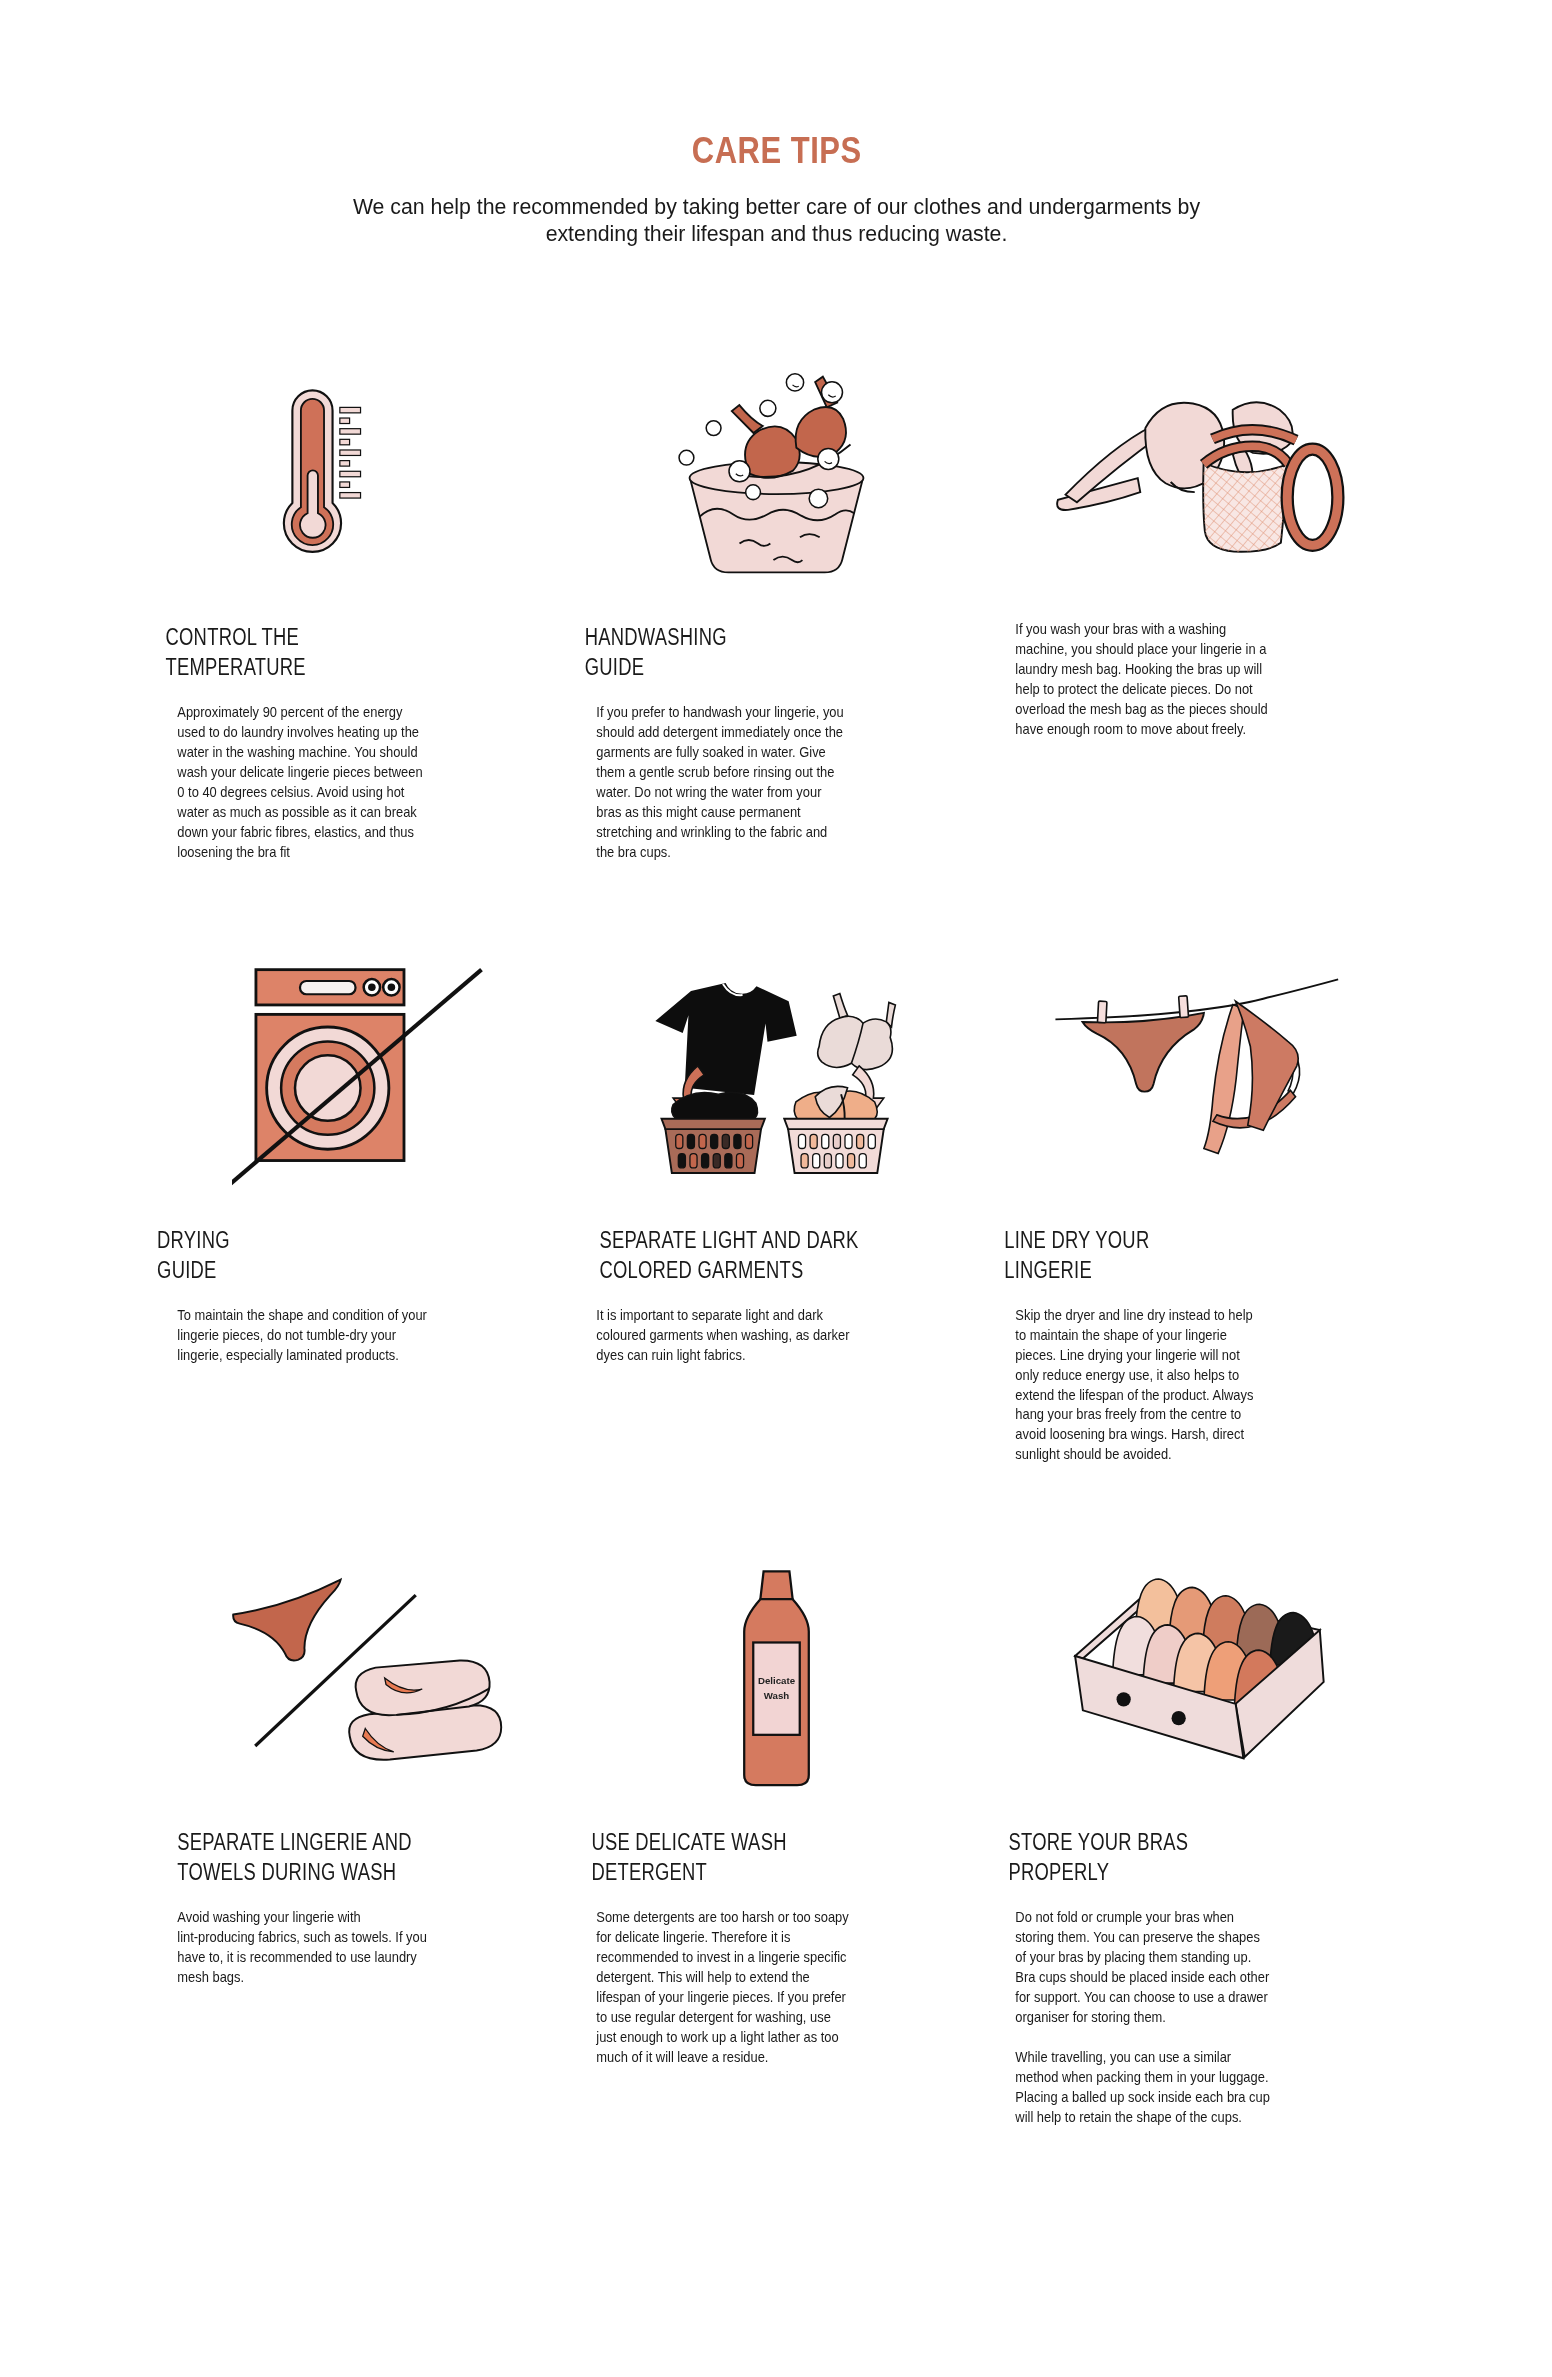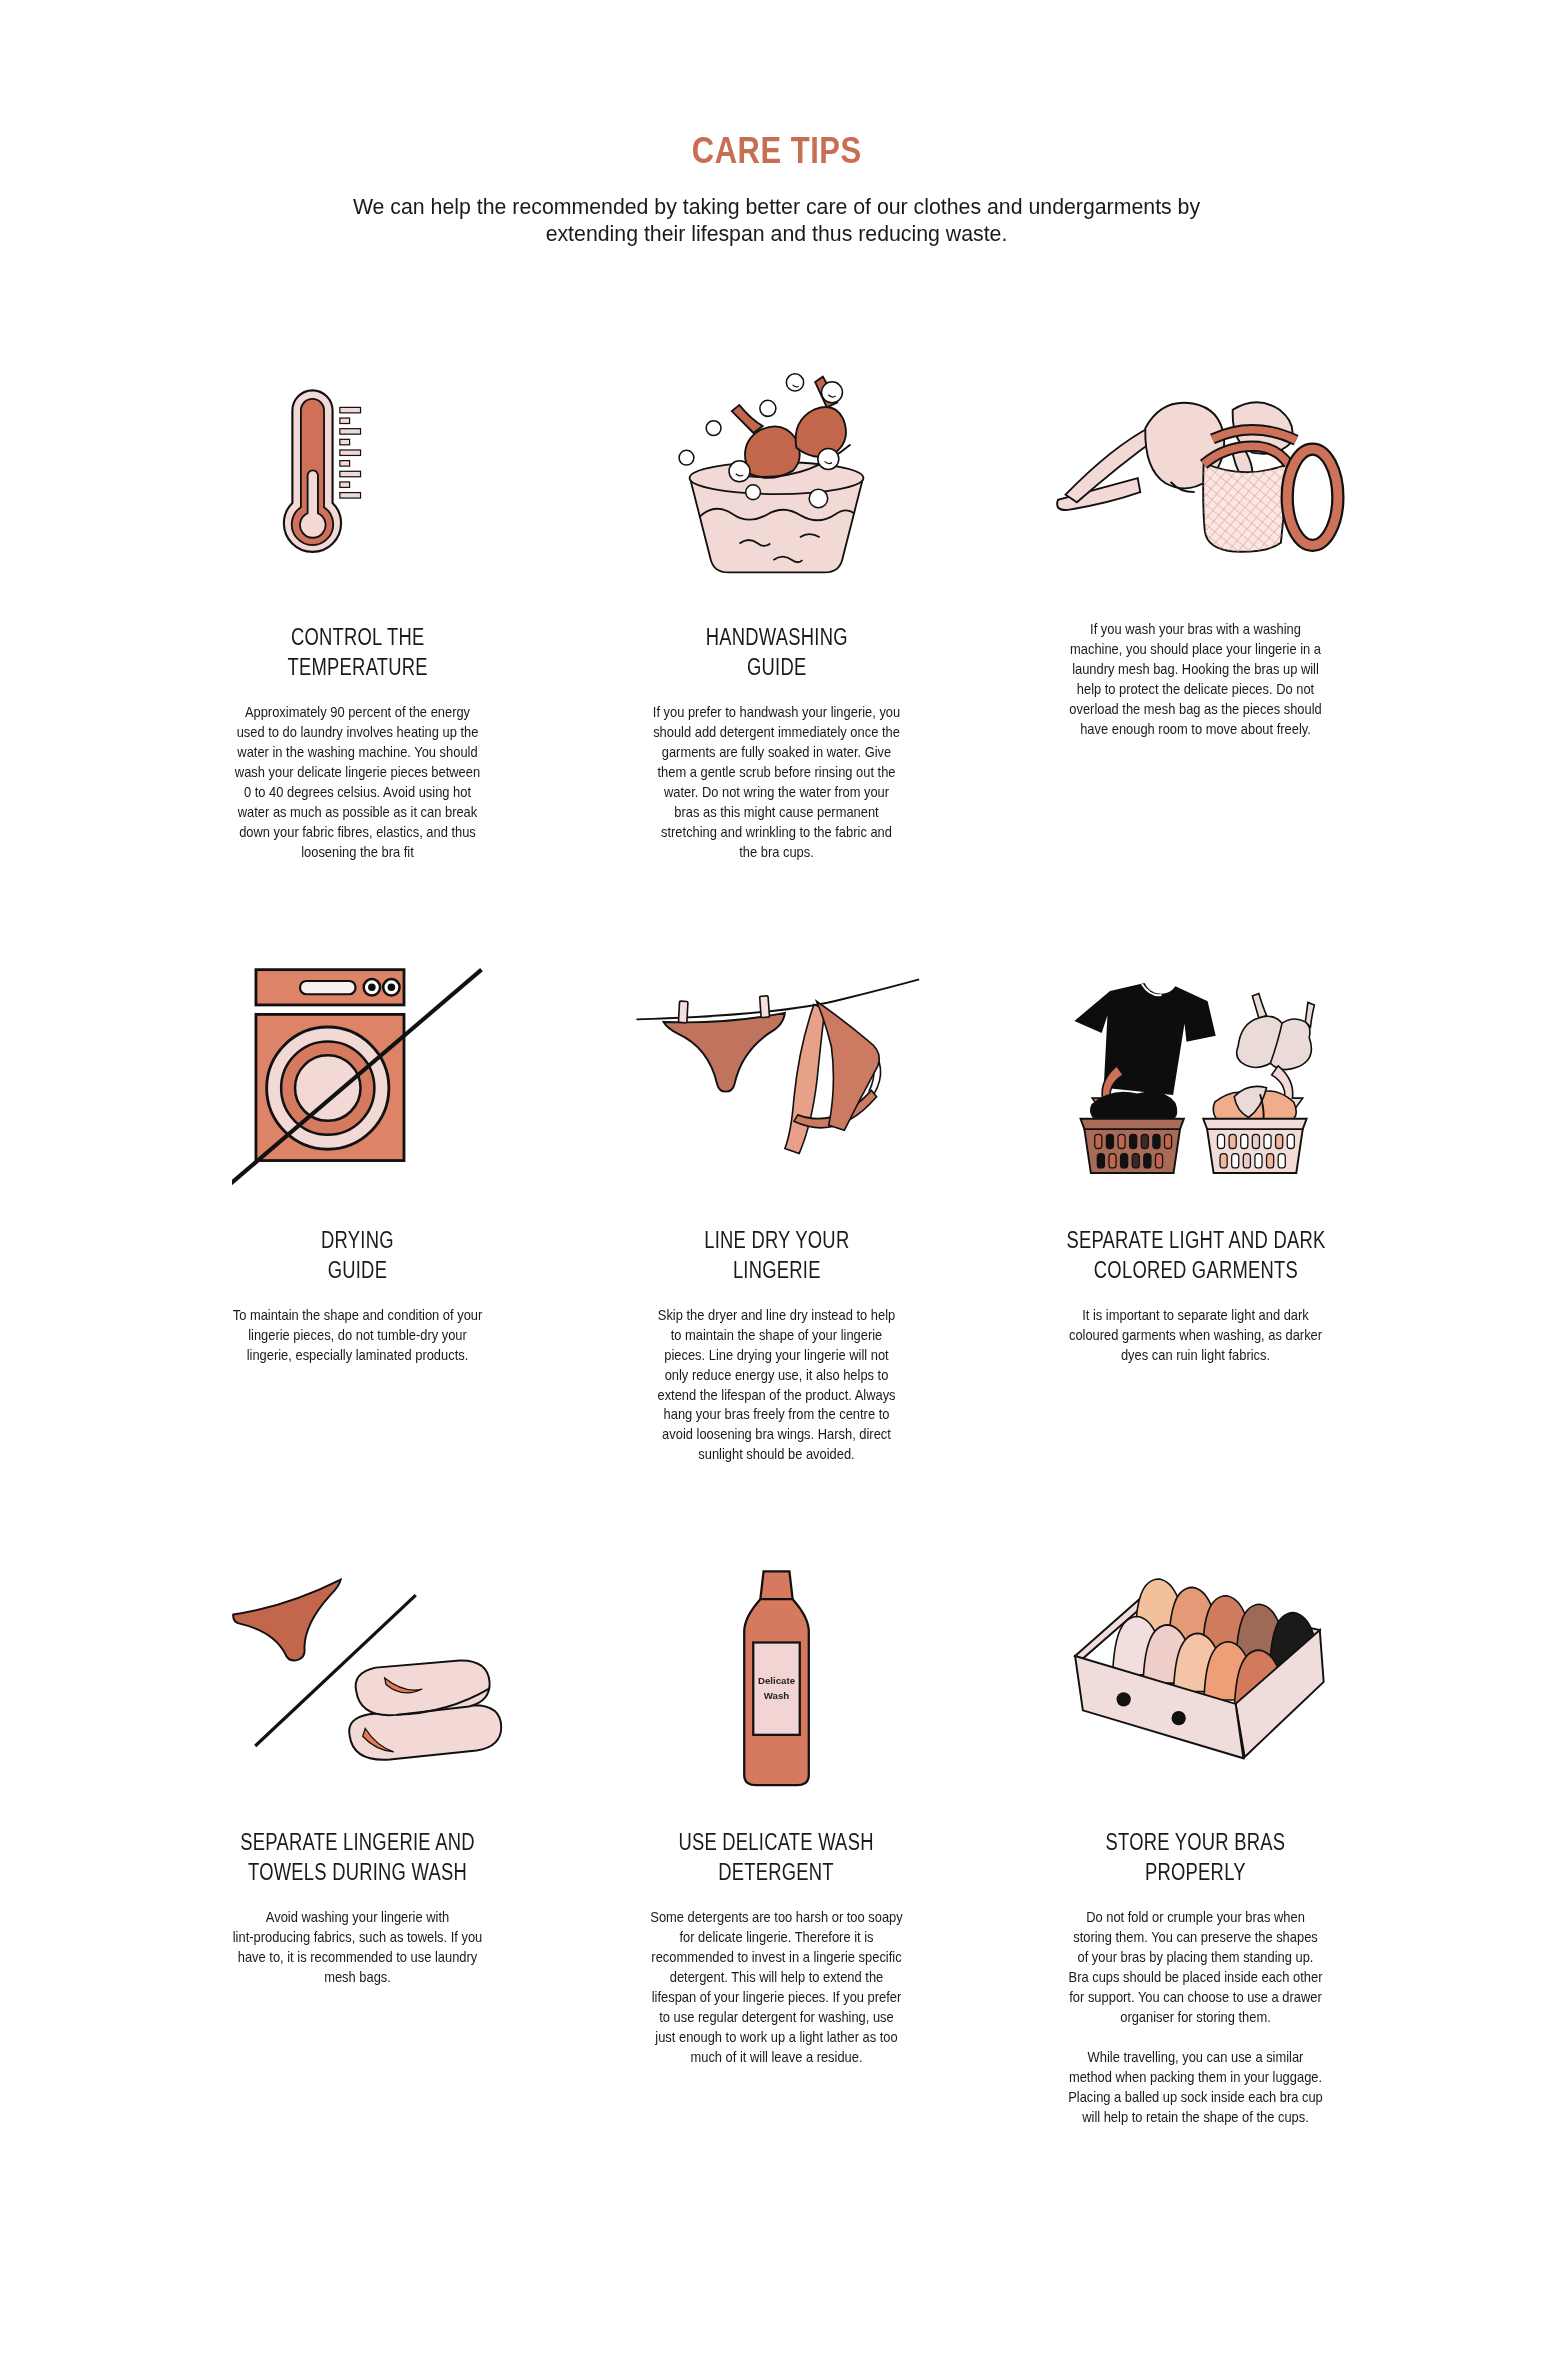--- a/index.html
+++ b/index.html
@@ -5,21 +5,21 @@
   * { margin:0; padding:0; box-sizing:border-box; }
   body { background:#ffffff; font-family:"Liberation Sans", sans-serif; color:#1a1a1a; }
   .page { position:relative; width:1553px; height:2377px; background:#ffffff; overflow:hidden; }
 
   header { padding-top:133px; text-align:center; }
   .page-title { font-size:36px; font-weight:700; color:#C76E53; line-height:1; letter-spacing:0.6px; }
   .pt-inner { display:inline-block; transform:scaleX(0.86); }
   .subtitle { margin-top:24.6px; font-size:21.3px; line-height:1.3; white-space:pre-line; color:#1a1a1a; }
 
   .grid { display:grid; grid-template-columns:repeat(3, 419px); justify-content:center; row-gap:87px; margin-top:97px; }
-  .card { text-align:center; }
+  .card { }
   .icon-box { height:254px; display:flex; align-items:center; justify-content:center; }
   .card-title { margin-top:23px; font-size:23px; font-weight:400; line-height:1.3; color:#1a1a1a; }
   .ct-inner { display:inline-block; white-space:pre-line; transform:scaleX(0.8); letter-spacing:0.3px; }
   .card-body { margin-top:19.4px; font-size:15px; line-height:1.33; white-space:pre-line; transform:scaleX(0.86); transform-origin:50% 0; color:#1a1a1a; }
 
   svg { display:block; }
   svg text { font-family:"Liberation Sans", sans-serif; font-weight:700; fill:#222; }
 </style>
 </head>
 <body>
@@ -160,46 +160,20 @@
           <circle cx="152" cy="210" r="74" fill="#D57A5F" stroke="#111" stroke-width="4"></circle>
           <circle cx="152" cy="210" r="52" fill="#F2D9D6" stroke="#111" stroke-width="4"></circle>
           <line x1="396" y1="22" x2="-12" y2="370" stroke="#111" stroke-width="6.5"></line>
         </svg>
       </div>
       <h2 class="card-title"><span class="ct-inner">DRYING
 GUIDE</span></h2>
       <p class="card-body">To maintain the shape and condition of your
 lingerie pieces, do not tumble-dry your
 lingerie, especially laminated products.</p>
-    </section>
-
-    <section class="card">
-      <div class="icon-box">
-        <svg width="291" height="213" viewBox="0 0 450 330">
-          <path d="M8,78 Q230,72 330,46 Q395,30 446,16" fill="none" stroke="#111" stroke-width="3"></path>
-          <path d="M50,82 Q145,86 238,68 Q236,84 222,94 Q172,124 160,178 Q157,190 146,190 Q136,190 133,178 Q120,122 72,100 Q56,92 50,82 Z" fill="#C1745D" stroke="#111" stroke-width="3"></path>
-          <rect x="74" y="50" width="13" height="33" rx="2" transform="rotate(3 80 66)" fill="#F6DFDD" stroke="#111" stroke-width="2.5"></rect>
-          <rect x="200" y="42" width="13" height="33" rx="2" transform="rotate(-4 206 58)" fill="#F6DFDD" stroke="#111" stroke-width="2.5"></rect>
-          <path d="M283,55 Q260,120 252,200 Q248,252 238,278 L260,286 Q280,240 288,170 Q294,110 300,62 Z" fill="#E8A189" stroke="#111" stroke-width="2.5"></path>
-          <path d="M252,236 Q320,268 380,198 L372,188 Q318,248 258,226 Z" fill="#CD7A63" stroke="#111" stroke-width="2.5"></path>
-          <path d="M368,118 Q400,152 376,194" fill="none" stroke="#111" stroke-width="2.5"></path>
-          <path d="M358,112 Q388,152 368,190" fill="none" stroke="#111" stroke-width="2.5"></path>
-          <path d="M287,50 Q330,80 368,112 Q390,128 382,150 Q355,200 330,250 L306,242 Q318,180 310,120 Q300,80 287,50 Z" fill="#CD7A63" stroke="#111" stroke-width="2.5"></path>
-        </svg>
-      </div>
-      <h2 class="card-title"><span class="ct-inner">LINE DRY YOUR
-LINGERIE</span></h2>
-      <p class="card-body">Skip the dryer and line dry instead to help
-to maintain the shape of your lingerie
-pieces. Line drying your lingerie will not
-only reduce energy use, it also helps to
-extend the lifespan of the product. Always
-hang your bras freely from the centre to
-avoid loosening bra wings. Harsh, direct
-sunlight should be avoided.</p>
     </section>
 
     <section class="card">
       <div class="icon-box">
         <svg width="311" height="239" viewBox="0 0 480 370">
           <g transform="rotate(6 160 130)">
             <path d="M100,60 L152,42 Q160,56 176,56 Q192,56 200,42 L252,60 L270,112 L226,126 L220,98 L214,210 L106,210 L100,98 L94,126 L50,112 Z" fill="#0D0D0D"></path>
             <path d="M148,44 Q162,62 180,58" fill="none" stroke="#fff" stroke-width="3"></path>
           </g>
           <g fill="#EADBD8" stroke="#111" stroke-width="2.5">
@@ -257,20 +231,46 @@
       </div>
       <h2 class="card-title"><span class="ct-inner">SEPARATE LIGHT AND DARK
 COLORED GARMENTS</span></h2>
       <p class="card-body">It is important to separate light and dark
 coloured garments when washing, as darker
 dyes can ruin light fabrics.</p>
     </section>
 
     <section class="card">
       <div class="icon-box">
+        <svg width="291" height="213" viewBox="0 0 450 330">
+          <path d="M8,78 Q230,72 330,46 Q395,30 446,16" fill="none" stroke="#111" stroke-width="3"></path>
+          <path d="M50,82 Q145,86 238,68 Q236,84 222,94 Q172,124 160,178 Q157,190 146,190 Q136,190 133,178 Q120,122 72,100 Q56,92 50,82 Z" fill="#C1745D" stroke="#111" stroke-width="3"></path>
+          <rect x="74" y="50" width="13" height="33" rx="2" transform="rotate(3 80 66)" fill="#F6DFDD" stroke="#111" stroke-width="2.5"></rect>
+          <rect x="200" y="42" width="13" height="33" rx="2" transform="rotate(-4 206 58)" fill="#F6DFDD" stroke="#111" stroke-width="2.5"></rect>
+          <path d="M283,55 Q260,120 252,200 Q248,252 238,278 L260,286 Q280,240 288,170 Q294,110 300,62 Z" fill="#E8A189" stroke="#111" stroke-width="2.5"></path>
+          <path d="M252,236 Q320,268 380,198 L372,188 Q318,248 258,226 Z" fill="#CD7A63" stroke="#111" stroke-width="2.5"></path>
+          <path d="M368,118 Q400,152 376,194" fill="none" stroke="#111" stroke-width="2.5"></path>
+          <path d="M358,112 Q388,152 368,190" fill="none" stroke="#111" stroke-width="2.5"></path>
+          <path d="M287,50 Q330,80 368,112 Q390,128 382,150 Q355,200 330,250 L306,242 Q318,180 310,120 Q300,80 287,50 Z" fill="#CD7A63" stroke="#111" stroke-width="2.5"></path>
+        </svg>
+      </div>
+      <h2 class="card-title"><span class="ct-inner">LINE DRY YOUR
+LINGERIE</span></h2>
+      <p class="card-body">Skip the dryer and line dry instead to help
+to maintain the shape of your lingerie
+pieces. Line drying your lingerie will not
+only reduce energy use, it also helps to
+extend the lifespan of the product. Always
+hang your bras freely from the centre to
+avoid loosening bra wings. Harsh, direct
+sunlight should be avoided.</p>
+    </section>
+
+    <section class="card">
+      <div class="icon-box">
         <svg width="311" height="246" viewBox="0 0 480 380">
           <path d="M48,92 Q47,104 58,106 Q110,118 128,152 Q133,166 148,162 Q160,158 158,144 Q158,106 198,62 Q212,48 214,38 Q130,80 48,92 Z" fill="#C2664C" stroke="#111" stroke-width="3"></path>
           <line x1="330" y1="62" x2="82" y2="295" stroke="#111" stroke-width="5"></line>
           <path d="M228,280 Q222,252 258,246 L420,232 Q462,232 462,266 Q462,296 424,302 L290,316 Q234,320 228,280 Z" fill="#F2D9D6" stroke="#111" stroke-width="3"></path>
           <path d="M252,268 Q270,296 296,304 Q268,302 248,280 Z" fill="#E87A52" stroke="#111" stroke-width="2"></path>
           <path d="M238,210 Q232,182 268,174 L398,163 Q441,162 444,196 Q446,226 412,234 L300,247 Q244,252 238,210 Z" fill="#F2D9D6" stroke="#111" stroke-width="3"></path>
           <path d="M282,190 Q312,214 340,207 Q310,222 284,200 Z" fill="#E87A52" stroke="#111" stroke-width="2"></path>
           <path d="M300,247 Q380,244 444,206" fill="none" stroke="#111" stroke-width="3"></path>
         </svg>
       </div>

